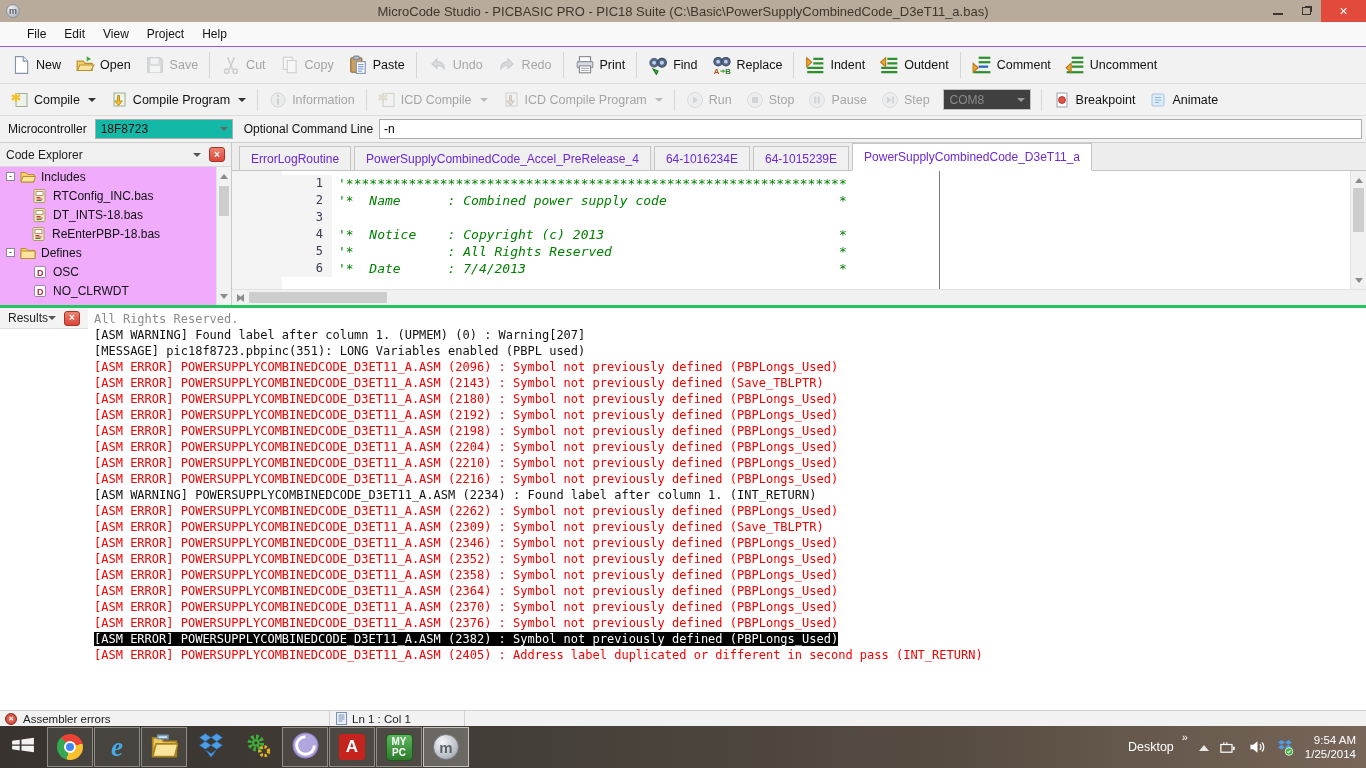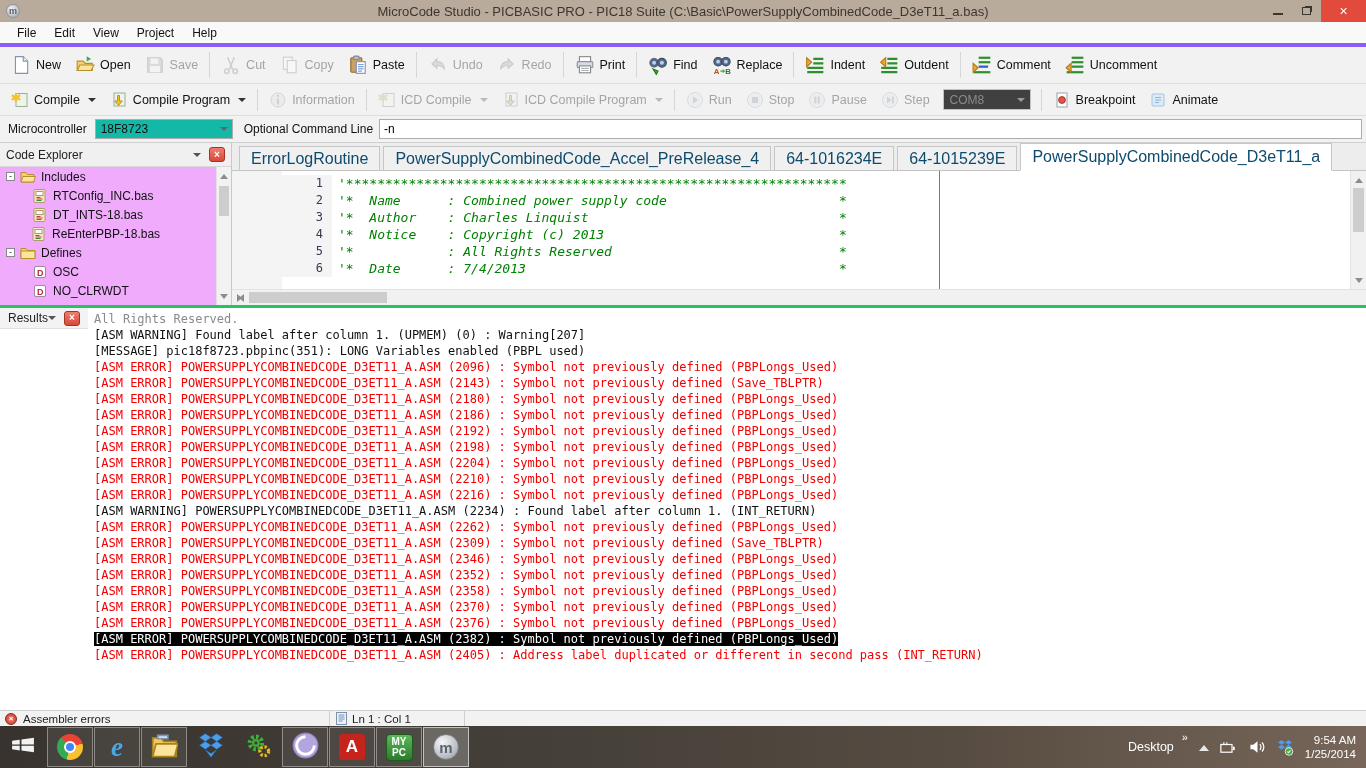--- a/index.html
+++ b/index.html
@@ -12,21 +12,21 @@
      background:radial-gradient(circle at 35% 30%, #f2f2f2, #b9bdc4 70%, #8d939c); border:1px solid #8d939c;
      color:#5c636d; font-size:9px; font-weight:bold; display:flex; align-items:center; justify-content:center; z-index:2;}
   .titlebar .wtitle { position:absolute; left:0; right:0; text-align:center; font-size:13px; color:#3d362e; }
   .wctrls { margin-left:auto; display:flex; height:100%; z-index:2; }
   .wbtn { width:29px; height:100%; display:flex; align-items:center; justify-content:center; color:#3d362e; font-size:13px; }
   .wbtn.min span { display:block; width:10px; height:2px; background:#3d362e; margin-top:6px; }
   .wbtn.rest span { display:block; width:9px; height:8px; border:1px solid #3d362e; box-shadow:2px -2px 0 -1px #3d362e; }
   .wbtn.close { width:45px; background:#e24a3b; color:#fff; font-size:14px; }
 
   
-  .menubar { height:25px; background:#f9f9f9; border-bottom:4px solid #8b5cf6; display:flex; align-items:center; padding-left:8px; flex:0 0 25px;}
+  .menubar { height:25px; background:#f9f9f9; border-bottom:1px solid #8b5cf6; display:flex; align-items:center; padding-left:18px; flex:0 0 25px;}
   .menuitem { font-size:12px; color:#111; padding:4px 9px; }
 
   
   .toolbar1 { height:37px; background:#f2f2f2; border-bottom:1px solid #dcdcdc; display:flex; align-items:center; padding-left:4px; flex:0 0 37px;}
   .toolbar2 { height:32px; background:#f2f2f2; border-bottom:1px solid #dcdcdc; display:flex; align-items:center; padding-left:4px; flex:0 0 32px;}
   .tbtn { display:flex; align-items:center; gap:5px; padding:3px 7px; font-size:12.5px; color:#111; white-space:nowrap; border-radius:2px; }
   .tbtn .ticon svg { width:20px; height:20px; display:block; }
   .toolbar2 .tbtn .ticon svg { width:18px; height:18px; }
   .tbtn.disabled { opacity:.45; filter:grayscale(.75); color:#444; }
   .tsep { width:1px; height:26px; background:#d6d6d6; margin:0 4px; flex:0 0 1px; }
@@ -58,21 +58,21 @@
   .sarrow { position:absolute; left:0; right:0; height:15px; display:flex; align-items:center; justify-content:center; }
   .sarrow.up { top:1px; } .sarrow.down { bottom:1px; }
   .tri-up { width:0;height:0;border:4px solid transparent;border-bottom:5px solid #8c8c8c; margin-bottom:3px;}
   .tri-down { width:0;height:0;border:4px solid transparent;border-top:5px solid #8c8c8c; margin-top:3px;}
   .tri-left { width:0;height:0;border:4px solid transparent;border-right:5px solid #8c8c8c; margin-right:3px;}
   .tri-right { width:0;height:0;border:4px solid transparent;border-left:5px solid #8c8c8c; margin-left:3px;}
   .sthumb { position:absolute; left:2px; right:2px; background:#cdcdcd; }
 
   .editor-zone { flex:1; display:flex; flex-direction:column; min-width:0; }
   .tabs { height:28px; background:#ededed; border-bottom:1px solid #c4c4c4; display:flex; align-items:flex-end; padding-left:7px; flex:0 0 28px;}
-  .tab { height:24px; padding:0 11px; font-size:16px; color:#0c4a6e; background:#f0f0f0; border:1px solid #c6c6c6; border-bottom:none; display:flex; align-items:center; margin-right:3px; white-space:nowrap;}
+  .tab { height:24px; padding:0 11px; font-size:12px; color:#6d28d9; background:#f0f0f0; border:1px solid #c6c6c6; border-bottom:none; display:flex; align-items:center; margin-right:3px; white-space:nowrap;}
   .tab.active { background:#fff; height:28px; margin-bottom:-1px; border-bottom:1px solid #fff; z-index:2;}
   .editor-row { flex:1; display:flex; min-height:0; }
   .editor { flex:1; display:flex; background:#fff; position:relative; overflow:hidden; }
   .gutter { flex:0 0 50px; background:#f4f4f4; }
   .codelines { flex:1; padding-top:4px; position:relative; }
   .cl { height:17px; display:flex; font-family:"DejaVu Sans Mono", monospace; font-size:13px; line-height:17px; white-space:pre;}
   .cl .ln { width:50px; margin-left:-50px; text-align:right; padding-right:9px; color:#333a55; font-size:12px; font-style:normal; background:#f4f4f4;}
   .cl .ct { color:#008000; font-style:italic; padding-left:6px; }
   .codelines { margin-left:50px; }
   .marginline { position:absolute; left:707px; top:0; bottom:0; width:1px; background:#7a7a7a; }
@@ -551,21 +551,21 @@
           <div class="tab">64-1016234E</div>
           <div class="tab">64-1015239E</div>
           <div class="tab active">PowerSupplyCombinedCode_D3eT11_a</div>
         </div>
       <div class="editor-row">
         <div class="editor">
           <div class="gutter"></div>
           <div class="codelines" id="codelines">
               <div class="cl"><span class="ln">1</span><span class="ct">'****************************************************************</span></div>
               <div class="cl"><span class="ln">2</span><span class="ct">'*  Name      : Combined power supply code                      *</span></div>
-              <div class="cl"><span class="ln">3</span><span class="ct">'*  Author    : Charles Linquist                                *</span></div>
+              <div class="cl"><span class="ln">3</span></div>
               <div class="cl"><span class="ln">4</span><span class="ct">'*  Notice    : Copyright (c) 2013                              *</span></div>
               <div class="cl"><span class="ln">5</span><span class="ct">'*            : All Rights Reserved                             *</span></div>
               <div class="cl"><span class="ln">6</span><span class="ct">'*  Date      : 7/4/2013                                        *</span></div>
             </div>
           <div class="marginline"></div>
         </div>
         <div class="evscroll">
           <div class="sarrow up">
               <span class="tri-up"></span>
             </div>
@@ -593,32 +593,32 @@
       <span class="panel-caret"></span>
       <span class="redx">×</span>
     </div>
     <div class="res-body" id="resbody">
         <div class="rline info"><span>All Rights Reserved.</span></div>
         <div class="rline msg"><span>[ASM WARNING] Found label after column 1. (UPMEM) (0) : Warning[207]</span></div>
         <div class="rline msg"><span>[MESSAGE] pic18f8723.pbpinc(351): LONG Variables enabled (PBPL used)</span></div>
         <div class="rline error"><span>[ASM ERROR] POWERSUPPLYCOMBINEDCODE_D3ET11_A.ASM (2096) : Symbol not previously defined (PBPLongs_Used)</span></div>
         <div class="rline error"><span>[ASM ERROR] POWERSUPPLYCOMBINEDCODE_D3ET11_A.ASM (2143) : Symbol not previously defined (Save_TBLPTR)</span></div>
         <div class="rline error"><span>[ASM ERROR] POWERSUPPLYCOMBINEDCODE_D3ET11_A.ASM (2180) : Symbol not previously defined (PBPLongs_Used)</span></div>
-        <div class="rline error"><span>[ASM ERROR] POWERSUPPLYCOMBINEDCODE_D3ET11_A.ASM (2186) : Symbol not previously defined (PBPLongs_Used)</span></div>
         <div class="rline error"><span>[ASM ERROR] POWERSUPPLYCOMBINEDCODE_D3ET11_A.ASM (2192) : Symbol not previously defined (PBPLongs_Used)</span></div>
         <div class="rline error"><span>[ASM ERROR] POWERSUPPLYCOMBINEDCODE_D3ET11_A.ASM (2198) : Symbol not previously defined (PBPLongs_Used)</span></div>
         <div class="rline error"><span>[ASM ERROR] POWERSUPPLYCOMBINEDCODE_D3ET11_A.ASM (2204) : Symbol not previously defined (PBPLongs_Used)</span></div>
         <div class="rline error"><span>[ASM ERROR] POWERSUPPLYCOMBINEDCODE_D3ET11_A.ASM (2210) : Symbol not previously defined (PBPLongs_Used)</span></div>
         <div class="rline error"><span>[ASM ERROR] POWERSUPPLYCOMBINEDCODE_D3ET11_A.ASM (2216) : Symbol not previously defined (PBPLongs_Used)</span></div>
         <div class="rline msg"><span>[ASM WARNING] POWERSUPPLYCOMBINEDCODE_D3ET11_A.ASM (2234) : Found label after column 1. (INT_RETURN)</span></div>
         <div class="rline error"><span>[ASM ERROR] POWERSUPPLYCOMBINEDCODE_D3ET11_A.ASM (2262) : Symbol not previously defined (PBPLongs_Used)</span></div>
         <div class="rline error"><span>[ASM ERROR] POWERSUPPLYCOMBINEDCODE_D3ET11_A.ASM (2309) : Symbol not previously defined (Save_TBLPTR)</span></div>
         <div class="rline error"><span>[ASM ERROR] POWERSUPPLYCOMBINEDCODE_D3ET11_A.ASM (2346) : Symbol not previously defined (PBPLongs_Used)</span></div>
         <div class="rline error"><span>[ASM ERROR] POWERSUPPLYCOMBINEDCODE_D3ET11_A.ASM (2352) : Symbol not previously defined (PBPLongs_Used)</span></div>
         <div class="rline error"><span>[ASM ERROR] POWERSUPPLYCOMBINEDCODE_D3ET11_A.ASM (2358) : Symbol not previously defined (PBPLongs_Used)</span></div>
+        <div class="rline error"><span>[ASM ERROR] POWERSUPPLYCOMBINEDCODE_D3ET11_A.ASM (2364) : Symbol not previously defined (PBPLongs_Used)</span></div>
         <div class="rline error"><span>[ASM ERROR] POWERSUPPLYCOMBINEDCODE_D3ET11_A.ASM (2370) : Symbol not previously defined (PBPLongs_Used)</span></div>
         <div class="rline error"><span>[ASM ERROR] POWERSUPPLYCOMBINEDCODE_D3ET11_A.ASM (2376) : Symbol not previously defined (PBPLongs_Used)</span></div>
         <div class="rline selected"><span>[ASM ERROR] POWERSUPPLYCOMBINEDCODE_D3ET11_A.ASM (2382) : Symbol not previously defined (PBPLongs_Used)</span></div>
         <div class="rline error"><span>[ASM ERROR] POWERSUPPLYCOMBINEDCODE_D3ET11_A.ASM (2405) : Address label duplicated or different in second pass (INT_RETURN)</span></div>
       </div>
   </div>
 
   <div class="statusbar">
     <div class="sb-sec1">
       <span class="sb-err-ico">×</span>

